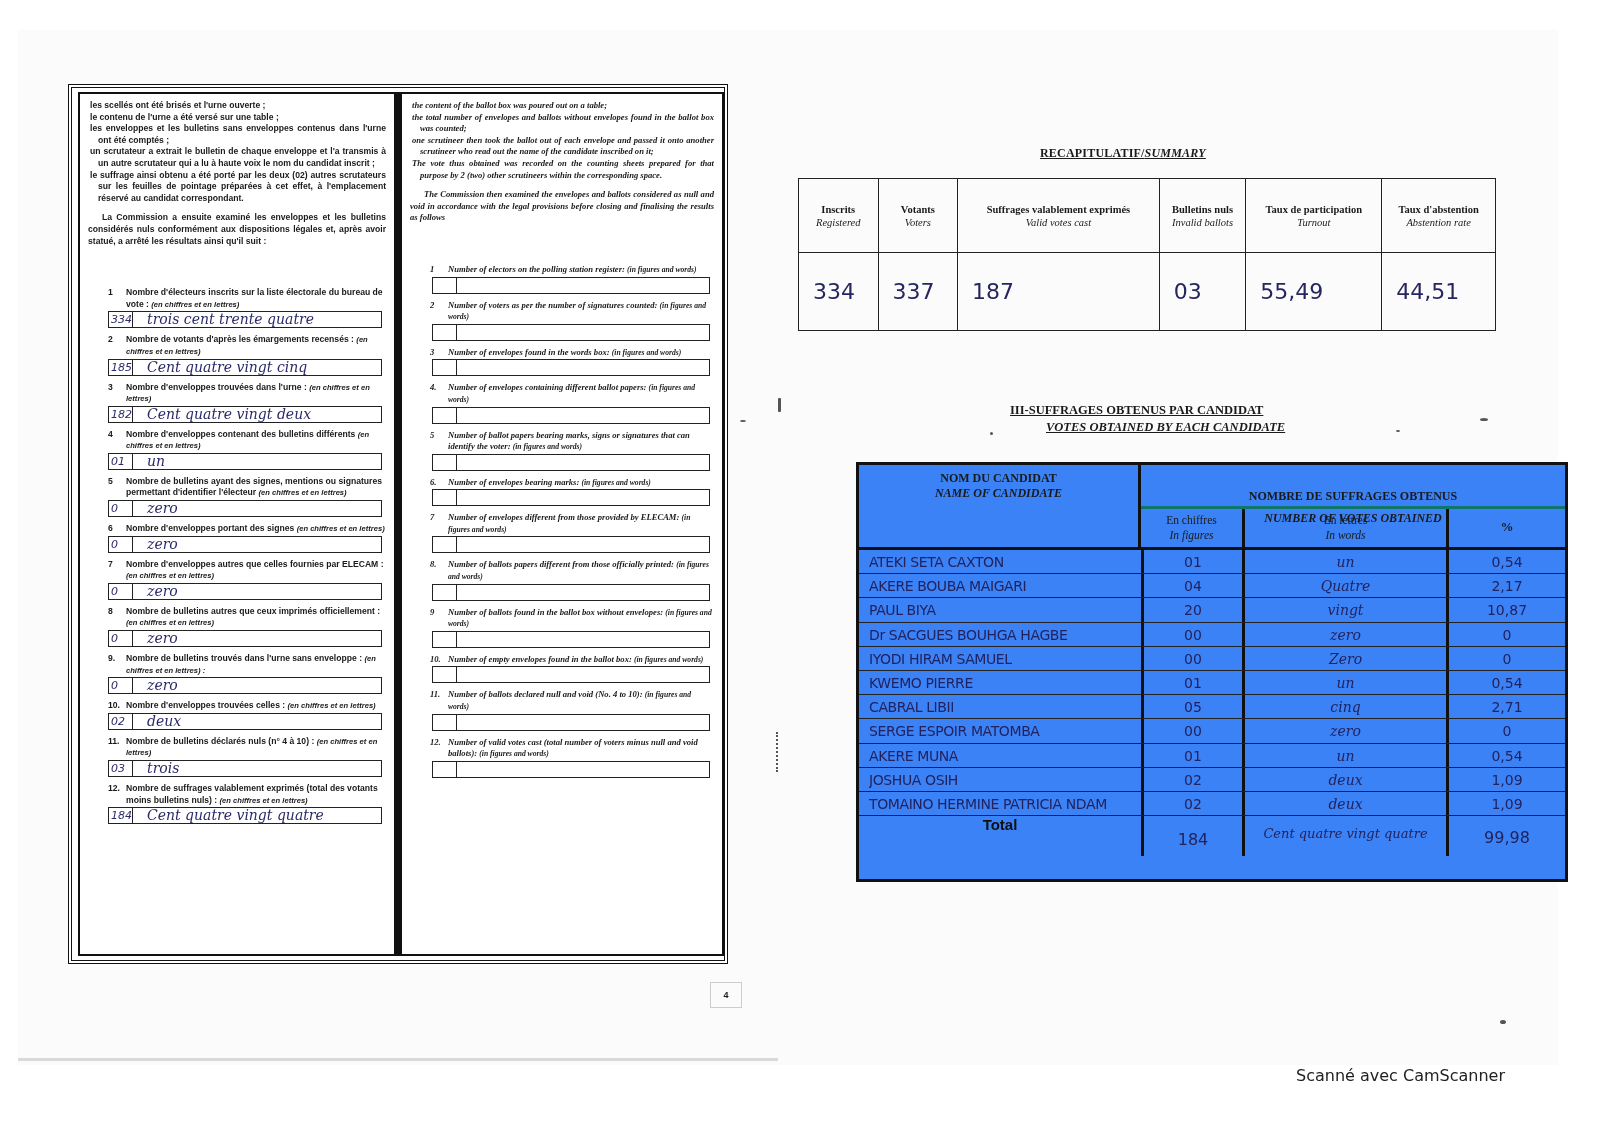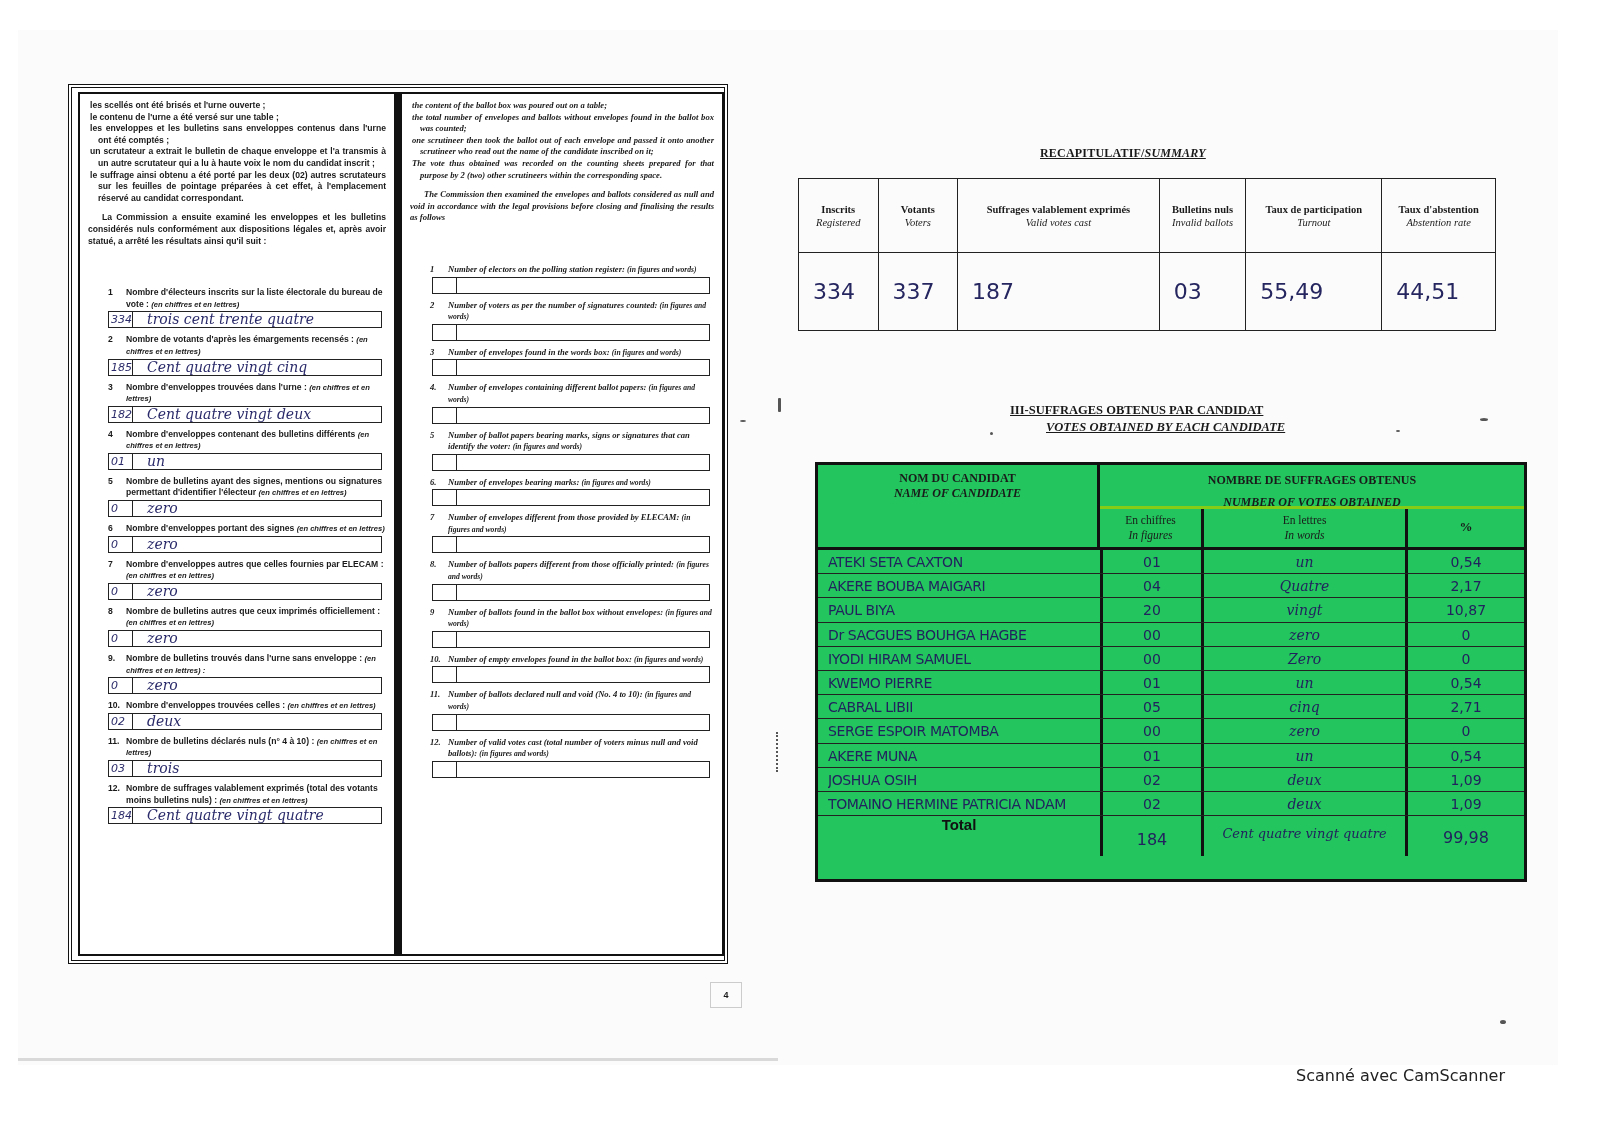--- a/index.html
+++ b/index.html
@@ -40,24 +40,24 @@
   .summary-table th, .summary-table td { border: 1.5px solid #222; text-align: center; }
   .summary-table th { height: 74px; font-family: "Liberation Serif", serif; font-size: 10.5px; font-weight: bold; line-height: 13px; vertical-align: middle; }
   .summary-table th .en { display: block; font-style: italic; font-weight: normal; }
   .summary-table td { height: 78px; font-family: "DejaVu Sans", sans-serif; font-size: 22px; color: #252560; text-align: left; padding-left: 14px; font-weight: normal; }
 
   
   .cand-title { position: absolute; left: 1010px; top: 402px; width: 320px; font-family: "Liberation Serif", serif; font-weight: bold; font-size: 12.5px; line-height: 17px; }
   .cand-title .l1 { text-decoration: underline; }
   .cand-title .l2 { text-decoration: underline; font-style: italic; padding-left: 36px; }
 
-  .cand-frame { position: absolute; left: 815px; top: 462px; width: 712px; height: 420px; border: 3px solid #111; background: #22c55e; }
+  .cand-frame { position: absolute; left: 856px; top: 462px; width: 712px; height: 420px; border: 3px solid #111; background: #3b82f6; }
   .cand-head-name { position: absolute; left: 0; top: 0; width: 282px; height: 82px; border-right: 3px solid #111; text-align: center; padding-top: 6px; font-family: "Liberation Serif", serif; font-size: 12px; font-weight: bold; line-height: 15px; }
   .cand-head-name .en { font-style: italic; }
-  .cand-head-votes { position: absolute; left: 282px; top: 0; right: 0; height: 44px; border-bottom: 3px solid #84cc16; text-align: center; padding-top: 8px; font-family: "Liberation Serif", serif; font-size: 12px; font-weight: bold; line-height: 15px; }
+  .cand-head-votes { position: absolute; left: 282px; top: 0; right: 0; height: 44px; border-bottom: 3px solid #0f766e; text-align: center; padding-top: 24px; font-family: "Liberation Serif", serif; font-size: 12px; font-weight: bold; line-height: 15px; }
   .cand-head-votes .en { font-style: italic; margin-top: 7px; }
   .sub-h { position: absolute; top: 44px; height: 38px; text-align: center; font-family: "Liberation Serif", serif; font-size: 11.5px; line-height: 15px; padding-top: 4px; border-right: 3px solid #111; }
   .sub-h .en { font-style: italic; }
   .sub-fig { left: 282px; width: 104px; }
   .sub-words { left: 386px; width: 204px; }
   .sub-pct { left: 590px; right: 0; border-right: none; font-weight: bold; font-size: 13px; padding-top: 10px; }
   .head-sep { position: absolute; left: 0; right: 0; top: 82px; height: 3px; background: #111; }
 
   .cand-rows { position: absolute; left: 0; right: 0; top: 85px; }
   .cand-row { position: relative; height: 24.2px; border-bottom: 1.3px solid #222; }

